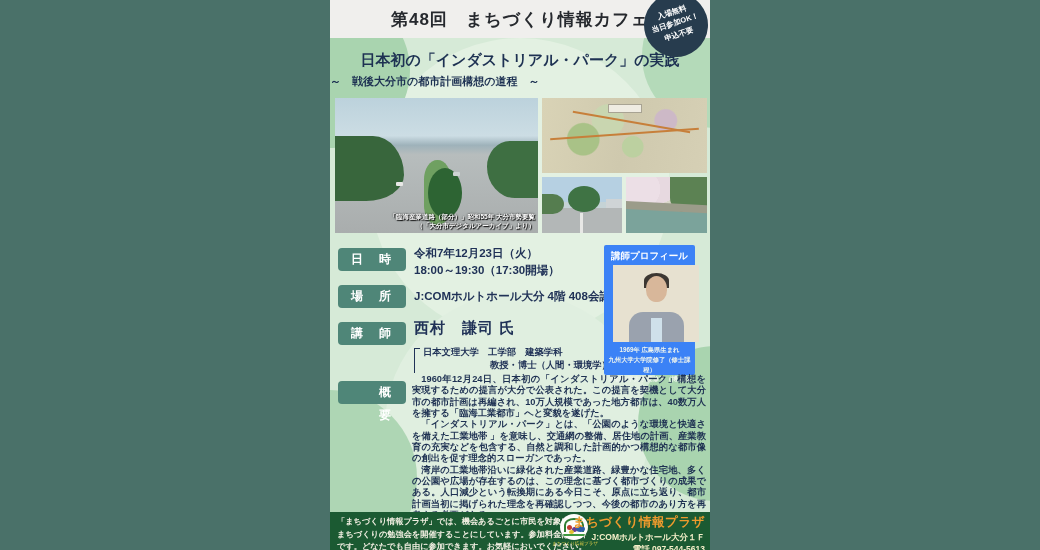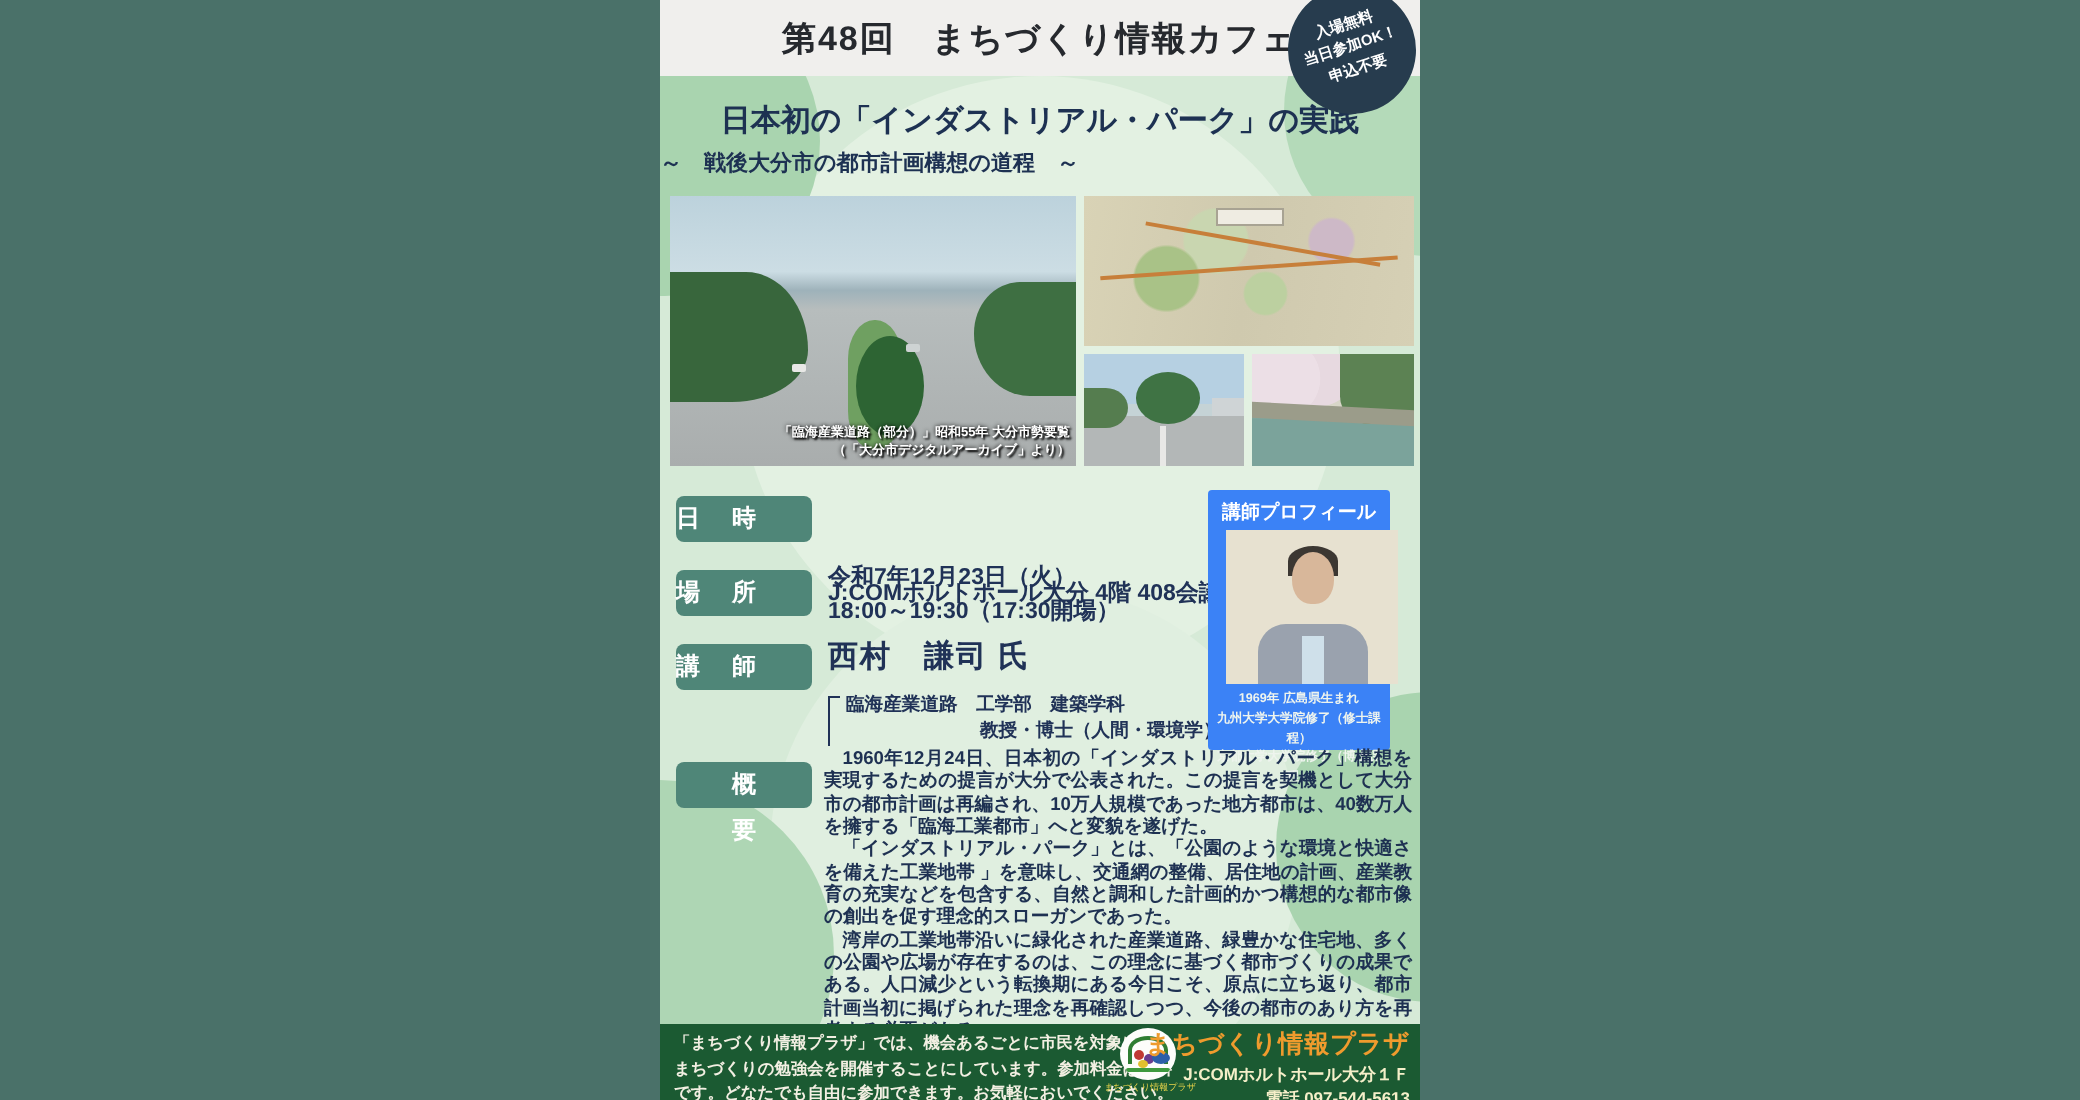--- a/index.html
+++ b/index.html
@@ -69,25 +69,25 @@
   .photo-canal { left:296px; top:177px; width:81px; height:56px;
     background:linear-gradient(180deg,#e3dbde 0 28%,#d8d6c8 28% 48%,#7ba39b 58% 100%); }
   .cn-trees { position:absolute; right:0; top:0; width:46%; height:62%; background:#5c8253; border-radius:0 0 0 40%; }
   .cn-blossom { position:absolute; left:0; top:0; width:58%; height:48%;
     background:radial-gradient(circle at 30% 45%, #ecdfe6 0 55%, transparent 56%),
                radial-gradient(circle at 70% 25%, #e7d9e0 0 50%, transparent 51%); }
   .cn-wall { position:absolute; left:-2%; top:46%; width:104%; height:15%; background:#9b9c8a; transform:rotate(3deg); }
 
   
   .row-label { position:absolute; left:8px; width:68px; height:23px; background:#4f8678; border-radius:4px;
-    color:#fff; font-size:12px; font-weight:bold; line-height:23px; letter-spacing:2px; z-index:7; }
+    color:#fff; font-size:12px; font-weight:bold; text-align:center; line-height:23px; letter-spacing:2px; z-index:7; }
   .lb-dt { top:248px; } .lb-pl { top:285px; } .lb-lc { top:322px; } .lb-sm { top:381px;padding-left:28px; }
 
   .navy { color:#203257; font-weight:bold; position:absolute; z-index:7; }
-  .dt-text   { left:84px; top:245px; font-size:11.5px; line-height:1.5;margin-top:36px; }
+  .dt-text   { left:84px; top:245px; font-size:11.5px; line-height:1.5; }
   .place-text{ left:84px; top:289px; font-size:11.5px; }
   .name-text { left:84px; top:319px; font-size:15px; letter-spacing:1px; }
   .lect-details { left:84px; top:346px; font-size:9.3px; line-height:1.35; }
   .lect-details .ln12 { padding-left:9px; }
   .lect-details .ind  { padding-left:76px; }
   .lect-bracket { position:absolute; left:84px; top:348px; width:6px; height:25px;
     border-left:1.5px solid #203257; border-top:1.5px solid #203257; z-index:7; }
 
   
   .profile-card { position:absolute; left:274px; top:245px; width:91px; height:130px; background:#3b82f6;
@@ -186,21 +186,21 @@
     <div>18:00～19:30（17:30開場）</div>
   </div>
 
   <div class="row-label lb-pl">場　所</div>
   <div class="navy place-text">J:COMホルトホール大分 4階 408会議室</div>
 
   <div class="row-label lb-lc">講　師</div>
   <div class="navy name-text">西村　謙司 氏</div>
   <div class="lect-bracket"></div>
   <div class="navy lect-details">
-    <div class="ln12">臨海産業道路　工学部　建築学科</div>
+    <div class="ln12">日本文理大学　工学部　建築学科</div>
     <div class="ln12 ind">教授・博士（人間・環境学）</div>
   </div>
 
   <div class="profile-card">
     <div class="profile-title">講師プロフィール</div>
     <div class="profile-photo">
       <div class="p-hair"></div>
       <div class="p-head"></div>
       <div class="p-body"></div>
       <div class="p-shirt"></div>

